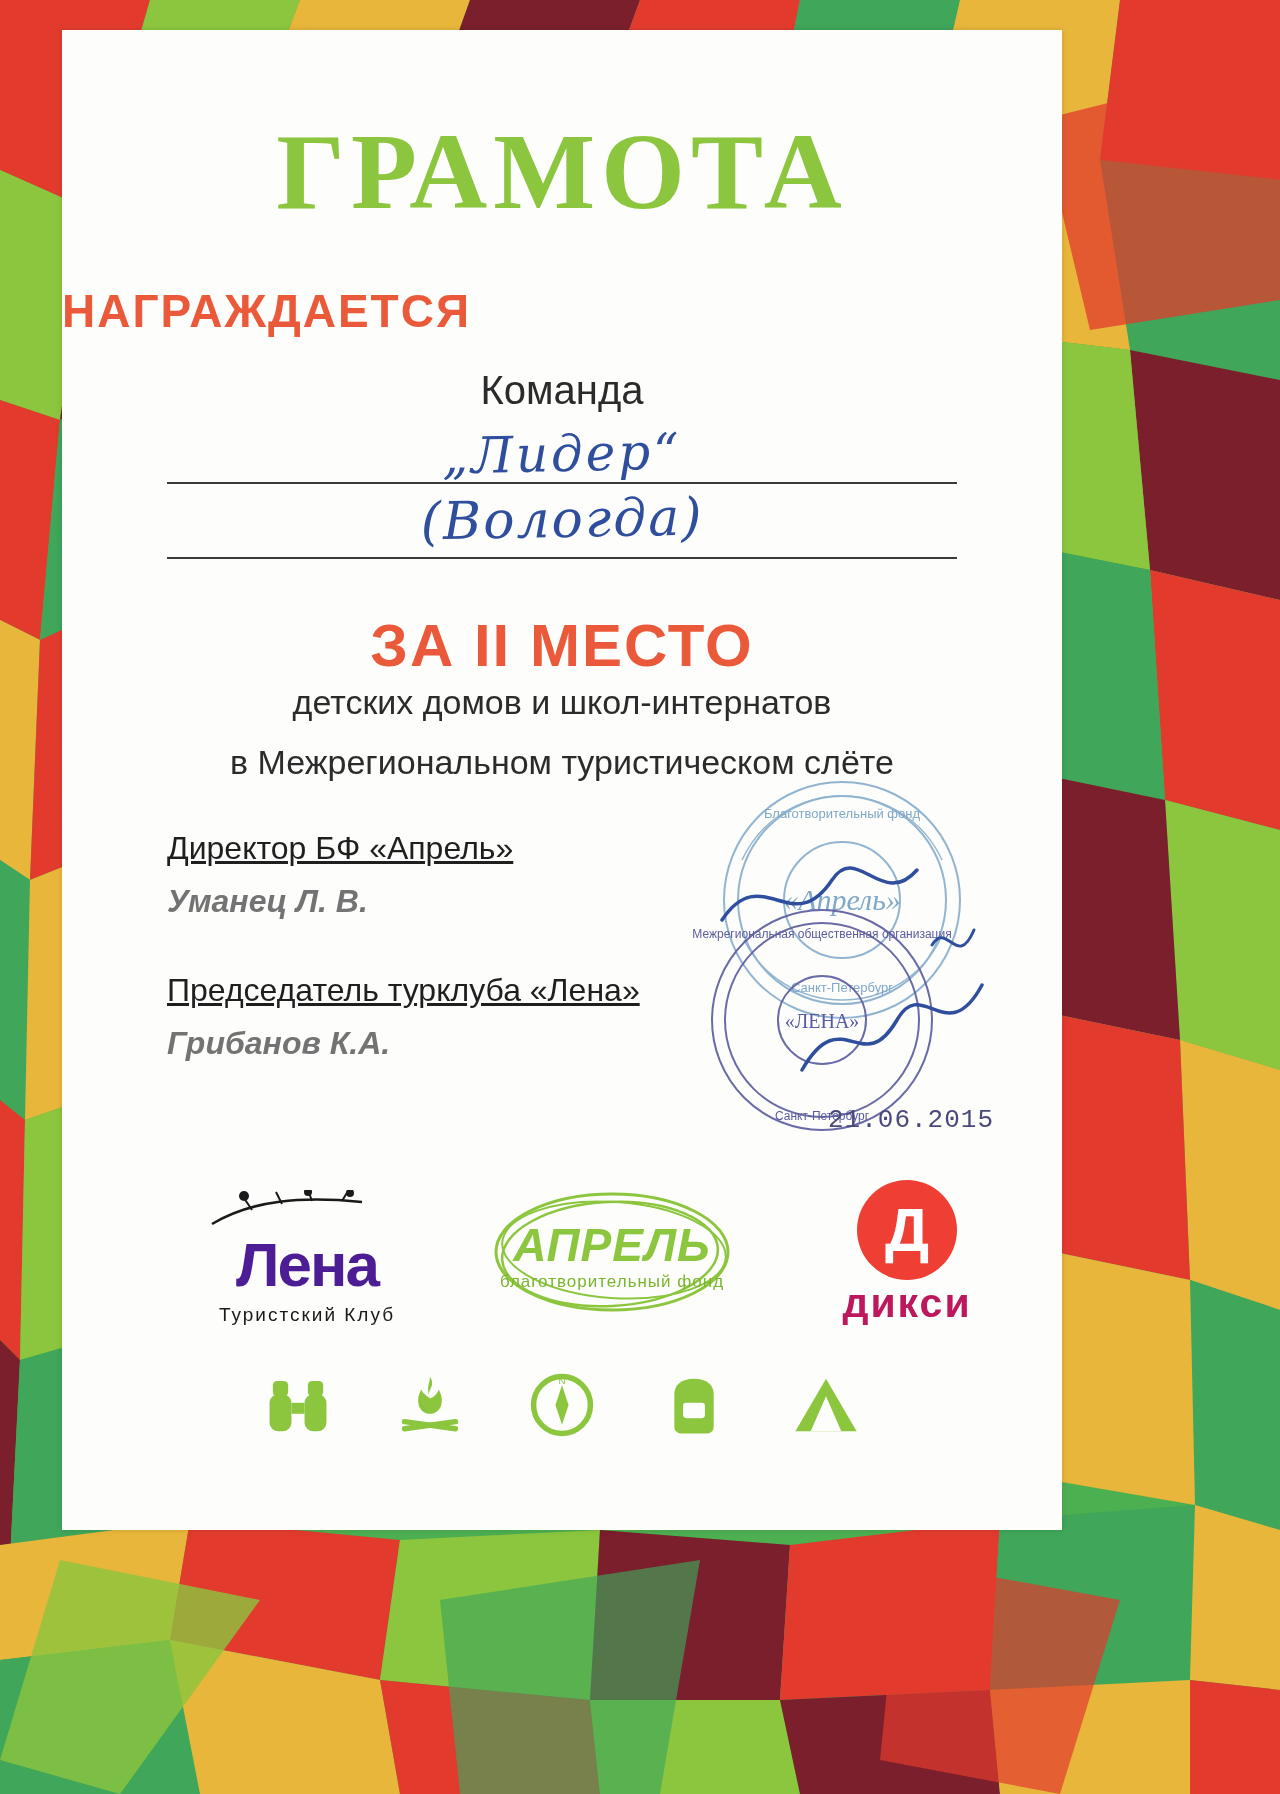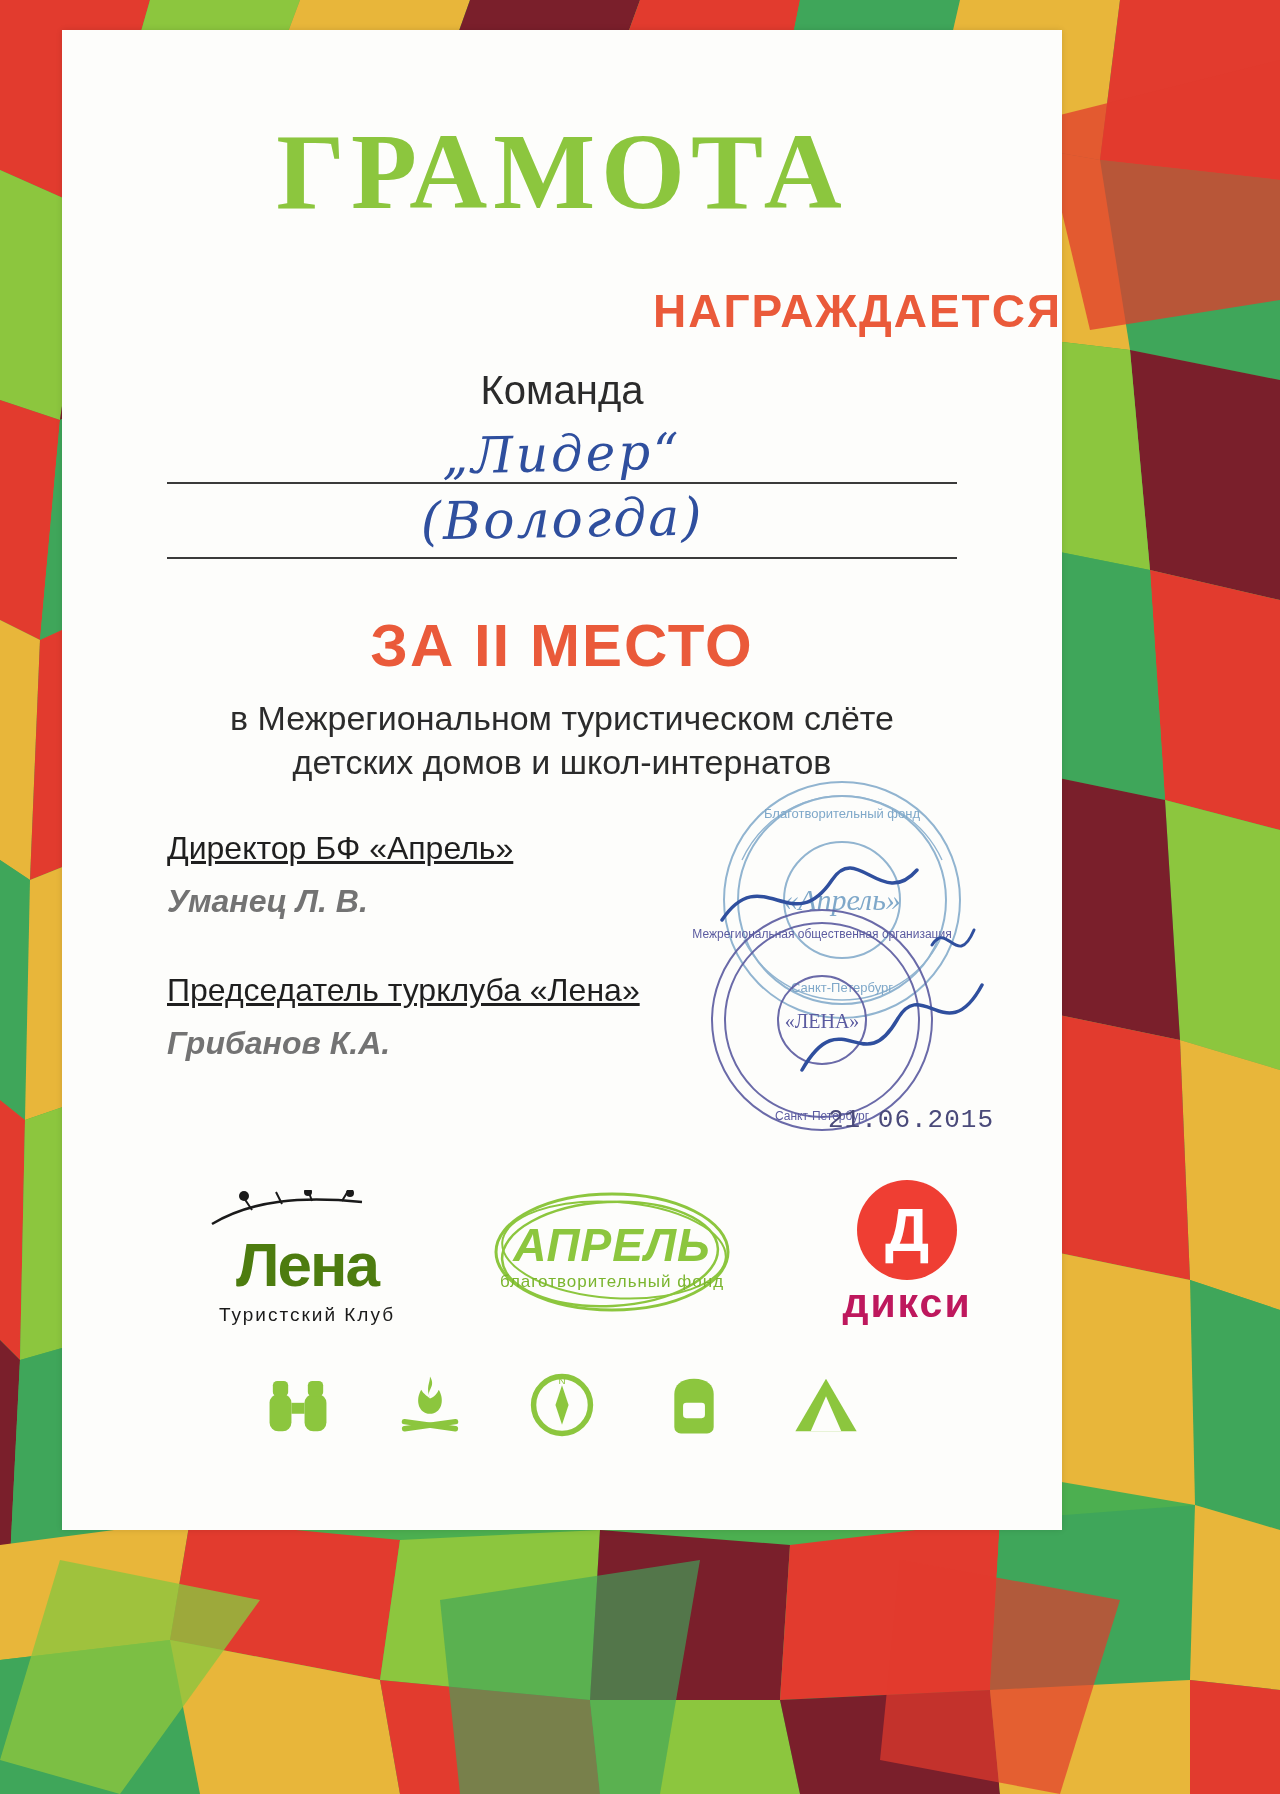--- a/index.html
+++ b/index.html
@@ -47,21 +47,21 @@
     font-family: Liberation Serif, serif;
     font-weight: bold;
     font-size: 108px;
     letter-spacing: 6px;
     color: #8cc63e;
     line-height: 1;
   }
   .subtitle {
     margin: 0;
     padding-top: 58px;
-    text-align: right;
+    text-align: left;
     font-size: 46px;
     font-weight: bold;
     letter-spacing: 2px;
     color: #ea5a3a;
   }
   .recipient-label {
     margin: 0;
     padding-top: 30px;
     text-align: center;
     font-size: 40px;
@@ -178,21 +178,21 @@
     position: absolute;
     left: 120px;
     top: 20px;
     width: 250px;
     text-align: center;
   }
   .logo-lena .word {
     font-family: "Liberation Sans", sans-serif;
     font-size: 62px;
     font-weight: bold;
-    color: #4d7c0f;
+    color: #4c1d95;
     letter-spacing: -2px;
     line-height: 1;
   }
   .logo-lena .sub {
     margin-top: 8px;
     font-size: 19px;
     letter-spacing: 2px;
     color: #1a1a1a;
   }
 
@@ -341,22 +341,22 @@
 
     <div class="hand-block">
       <div class="rule one"></div>
       <div class="rule two"></div>
       <div class="handwriting line1">„Лидер“</div>
       <div class="handwriting line2">(Вологда)</div>
     </div>
 
     <div class="place">ЗА II МЕСТО</div>
 
+    <div class="event-line">детских домов и школ-интернатов</div>
     <div class="event-line first">в Межрегиональном туристическом слёте</div>
-    <div class="event-line">детских домов и школ-интернатов</div>
 
     <div class="signatures">
       <div class="sig-group">
         <div class="sig-role">Директор БФ «Апрель»</div>
         <div class="sig-name">Уманец Л. В.</div>
       </div>
       <div class="sig-group">
         <div class="sig-role">Председатель турклуба «Лена»</div>
         <div class="sig-name">Грибанов К.А.</div>
       </div>

